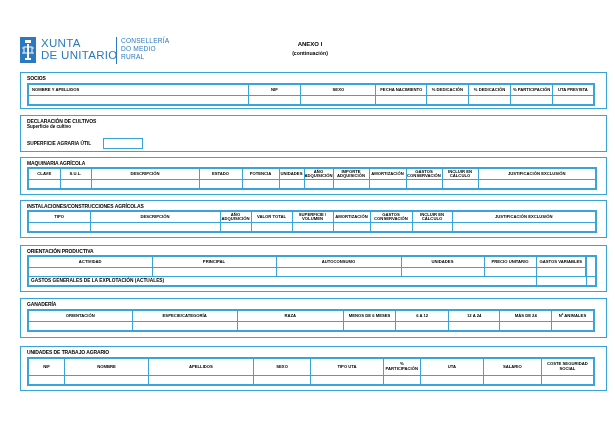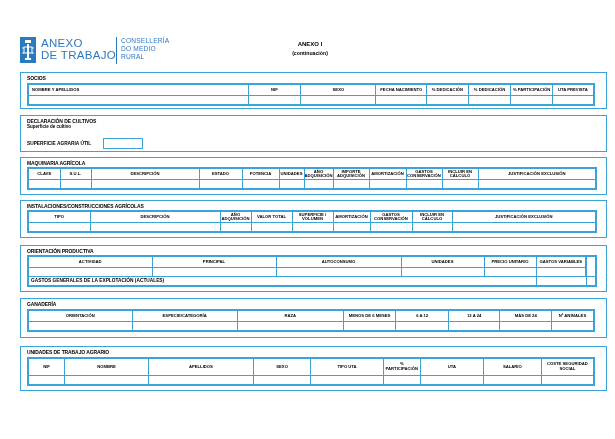--- a/index.html
+++ b/index.html
@@ -31,22 +31,22 @@
     <rect x="7" y="7" width="2" height="14" fill="#fff"></rect>
     <rect x="4" y="10" width="8" height="6" fill="none" stroke="#fff" stroke-width="1"></rect>
     <circle cx="3" cy="11" r="0.8" fill="#fff"></circle>
       <circle cx="13" cy="11" r="0.8" fill="#fff"></circle>
     <circle cx="3" cy="16" r="0.8" fill="#fff"></circle>
       <circle cx="13" cy="16" r="0.8" fill="#fff"></circle>
     <rect x="5" y="21" width="6" height="2" fill="#fff"></rect>
   </svg>
 </div>
 <div class="abs xunta">
-  <div>ANEXO</div>
-  <div>DE TRABAJO</div>
+  <div>XUNTA</div>
+  <div>DE UNITARIO</div>
 </div>
 <div class="abs sep"></div>
 <div class="abs cons">
   <div>CONSELLERÍA</div>
   <div>DO MEDIO</div>
   <div>RURAL</div>
 </div>
 <div class="abs anexo">
   <div>ANEXO I</div>
   <div class="sub">(continuación)</div>

